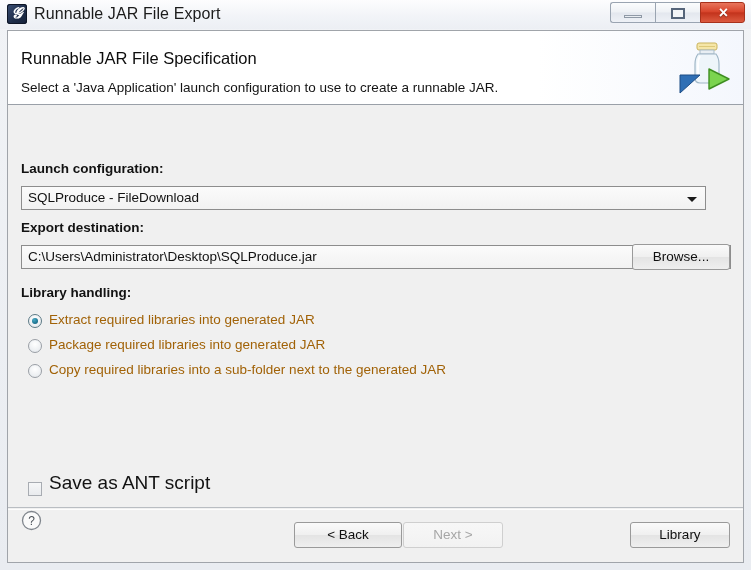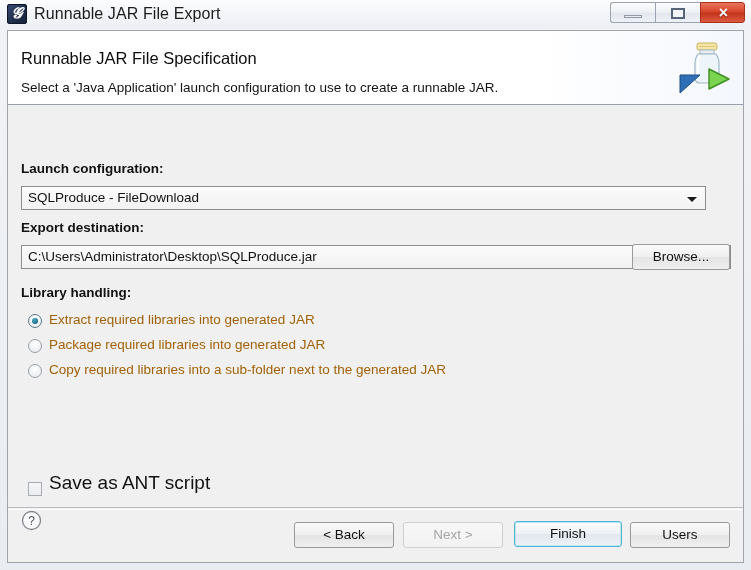--- a/index.html
+++ b/index.html
@@ -384,24 +384,23 @@
         <div class="val"></div>
         <div class="arrow"></div>
       </div>
       <div class="pbtn disabled" style="left:624px; top:401px; width:98px;">Browse...</div>
 
     </div>
 
     <div id="footer">
       <div class="inner-line"></div>
 
-      <div class="pbtn" style="left:286px; top:14px; width:100px;">&lt; Back</div>
+      <div class="pbtn" style="left:286px; top:14px; width:108px;">&lt; Back</div>
       <div class="pbtn disabled" style="left:395px; top:14px; width:100px;">Next &gt;</div>
-      <div class="pbtn default" style="left:506px; top:13px; width:108px;">Finish</div>
-      <div class="pbtn" style="left:622px; top:14px; width:100px;">Users</div>
+      <div class="pbtn" style="left:622px; top:14px; width:100px;">Library</div>
     </div>
 
   </div>
 
   <div id="help-icon">
     <svg width="21" height="21" viewBox="0 0 21 21" xmlns="http://www.w3.org/2000/svg">
       <circle cx="10.5" cy="10.5" r="9" fill="#fafafa" stroke="#7f858c" stroke-width="1.3"></circle>
       <text x="10.5" y="15" text-anchor="middle" font-family="Liberation Sans, sans-serif" font-size="12" fill="#4b5158">?</text>
     </svg>
   </div>

